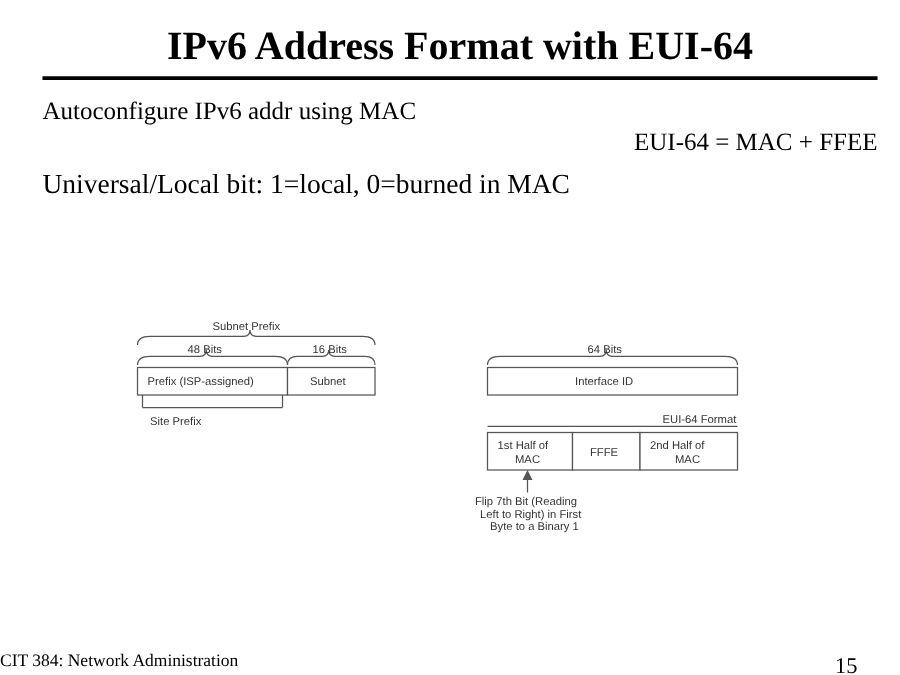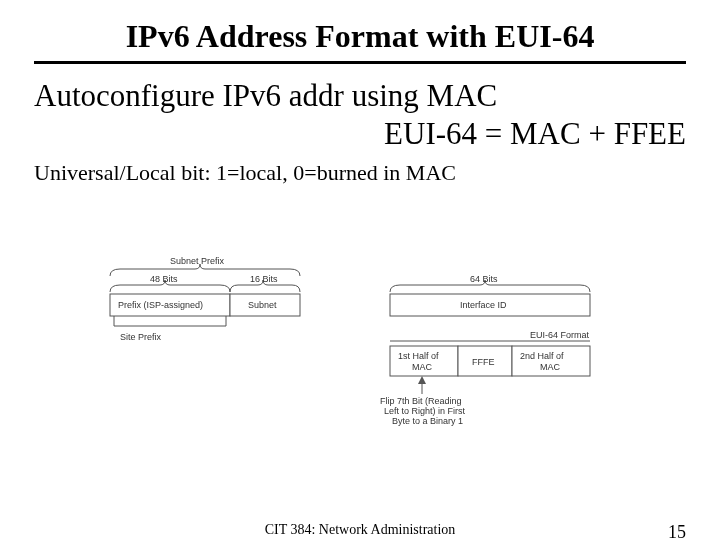--- a/index.html
+++ b/index.html
@@ -1,31 +1,31 @@
 <!DOCTYPE html>
 <html><head>
 <meta charset="utf-8">
 <style>
   * { box-sizing: border-box; margin: 0; padding: 0; }
   html, body { width: 720px; height: 540px; font-family: "Times New Roman", Times, serif; color: #000; background: #fff; }
-  .slide { width: 720px; height: 540px; position: relative; padding: 18px 34px 0 34px; }
+  .slide { width: 720px; height: 540px; position: relative; padding: 18px 18px 0 34px; }
   .title { font-size: 32px; text-align: center; margin-bottom: 6px; }
   .rule { border: none; border-top: 3px solid #000; margin: 0 0 14px 0; }
-  .line1, .line2 { font-size: 31px; margin-left: 0; }
+  .line1, .line2 { font-size: 20px; margin-left: 0; }
   .line1 { margin-bottom: 2px; }
   .line2 { margin-bottom: 8px; text-align: right; }
   .sub { font-size: 22px; }
   .diagram { position: absolute; left: 100px; top: 254px; width: 520px; height: 180px; font-family: Arial, Helvetica, sans-serif; }
   .diagram text { font-size: 9px; fill: #333; }
   .diagram .lbl { font-size: 9px; }
   .diagram .box { fill: #fff; stroke: #555; stroke-width: 1; }
   .diagram .brace { fill: none; stroke: #555; stroke-width: 1; }
   .diagram .arrow { stroke: #555; stroke-width: 1; fill: none; }
   .footer { position: absolute; bottom: 18px; left: 0; width: 720px; }
-  .footer .course { position: absolute; left: 0; width: 720px; text-align: center; font-size: 14px; }
+  .footer .course { position: absolute; left: 0; width: 720px; text-align: left; font-size: 14px; }
   .footer .pagenum { position: absolute; right: 34px; font-size: 18px; }
 </style>
 </head>
 <body>
 
 <div class="slide">
   <h1 class="title">IPv6 Address Format with EUI-64</h1>
   <hr class="rule">
   <p class="line1">Autoconfigure IPv6 addr using MAC</p>
   <p class="line2">EUI-64 = MAC + FFEE</p>

